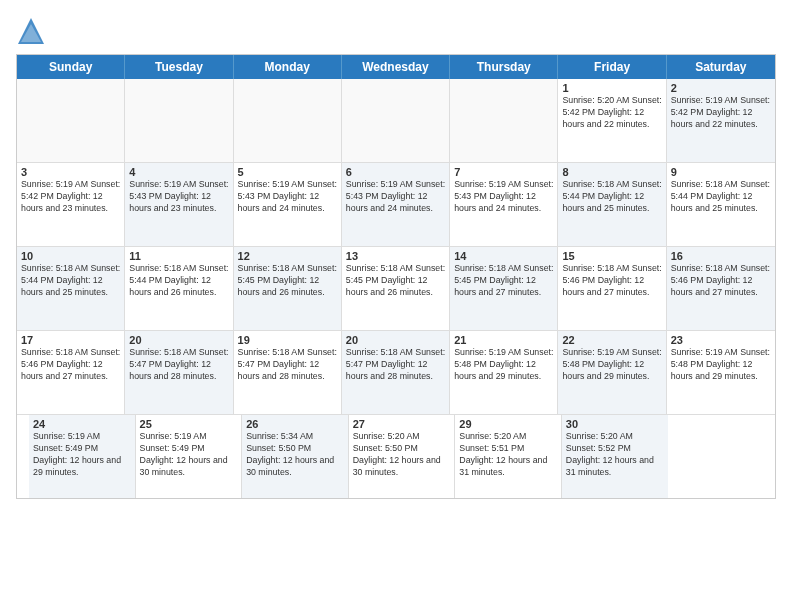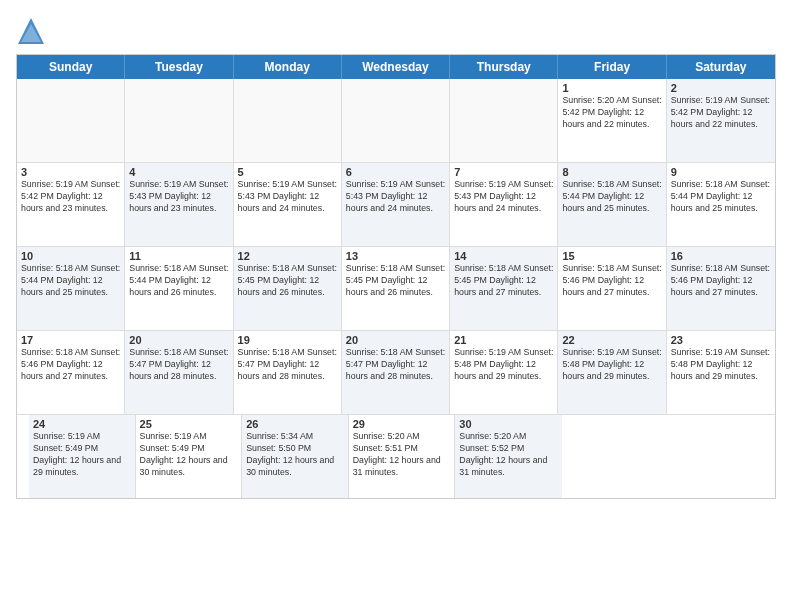--- a/index.html
+++ b/index.html
@@ -329,20 +329,27 @@
 and 30 minutes.</div>
           </div>
           <div class="cal-cell shaded">
             <span class="day-num">26</span>
             <div class="cell-info">Sunrise: 5:34 AM
 Sunset: 5:50 PM
 Daylight: 12 hours
 and 30 minutes.</div>
           </div>
           <div class="cal-cell">
+            <span class="day-num">27</span>
+            <div class="cell-info">Sunrise: 5:20 AM
+Sunset: 5:50 PM
+Daylight: 12 hours
+and 30 minutes.</div>
+          </div>
+          <div class="cal-cell">
             <span class="day-num">29</span>
             <div class="cell-info">Sunrise: 5:20 AM
 Sunset: 5:51 PM
 Daylight: 12 hours
 and 31 minutes.</div>
           </div>
           <div class="cal-cell shaded">
             <span class="day-num">30</span>
             <div class="cell-info">Sunrise: 5:20 AM
 Sunset: 5:52 PM

